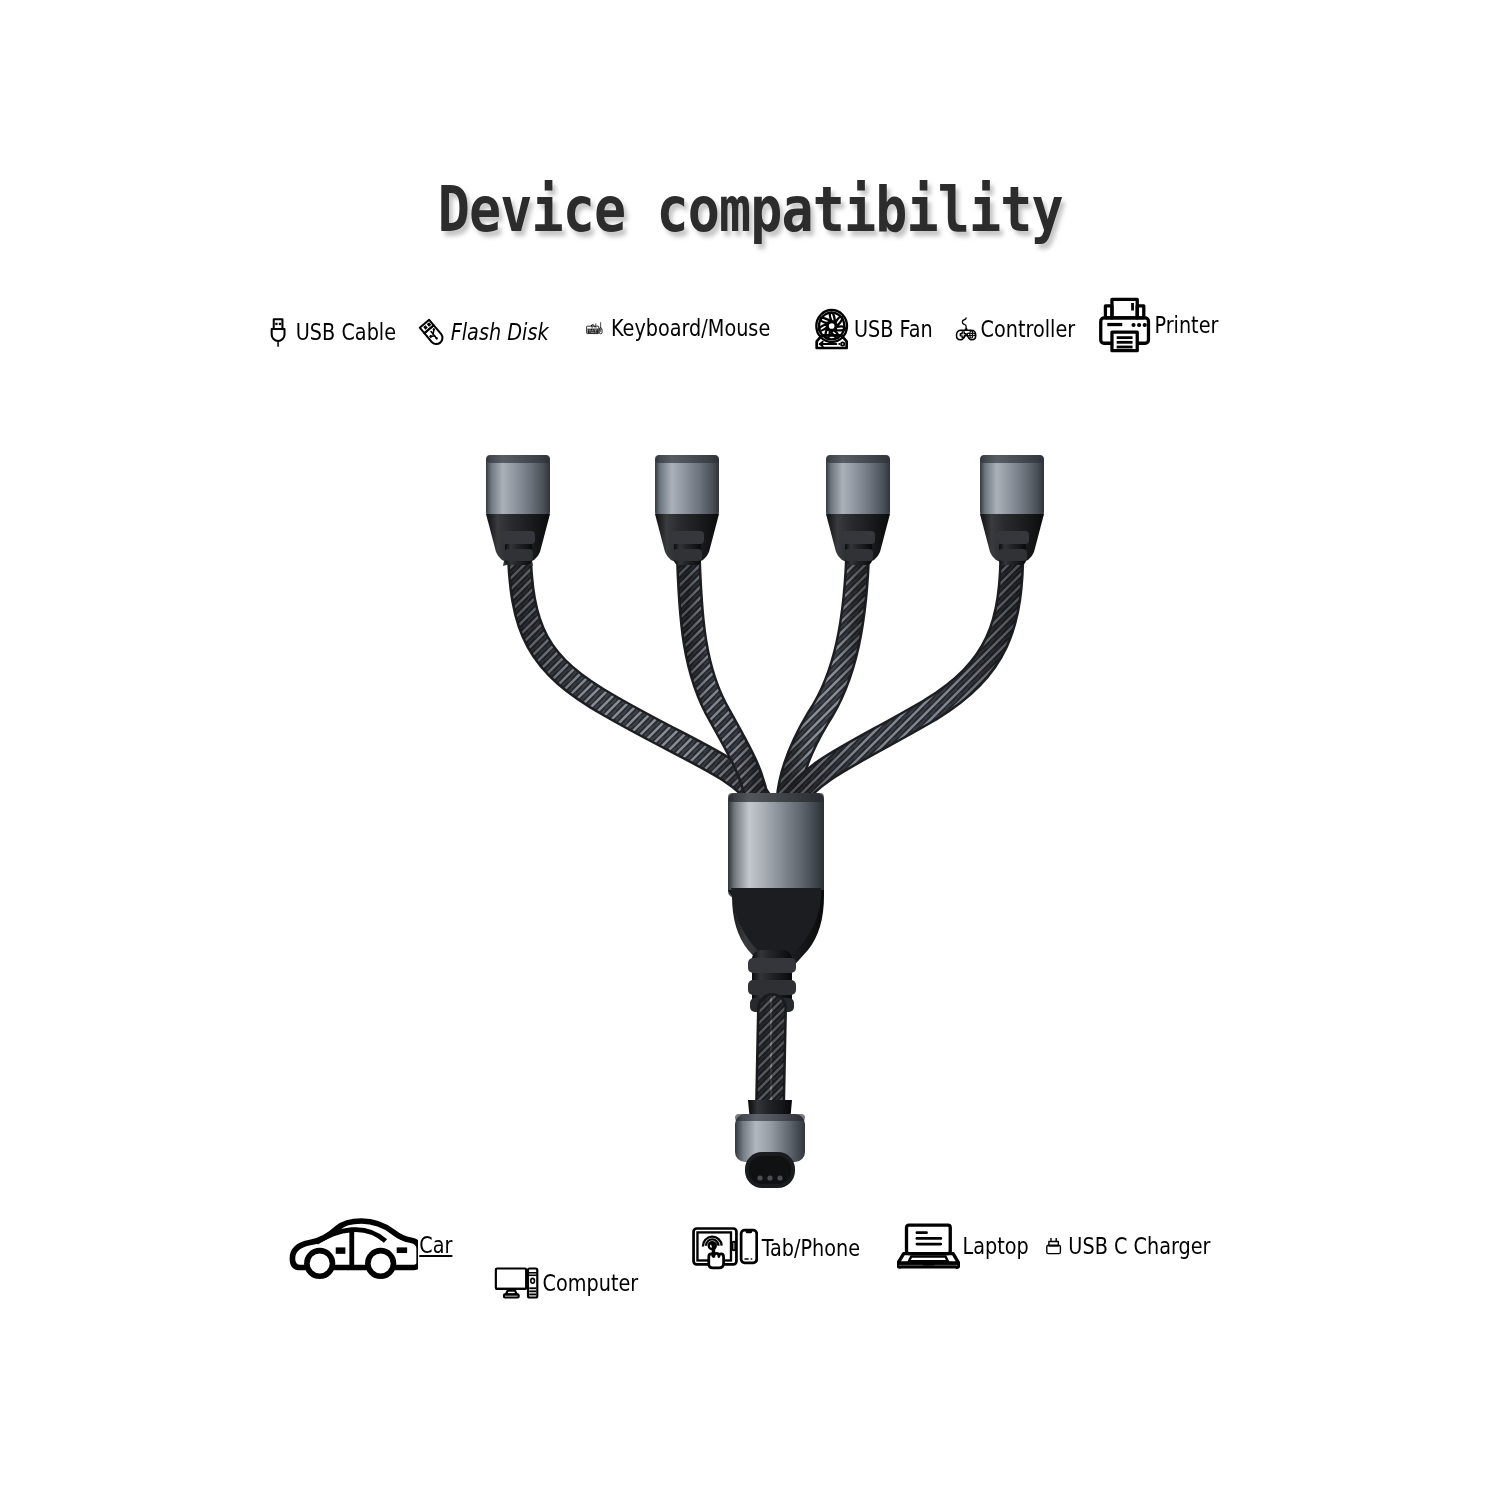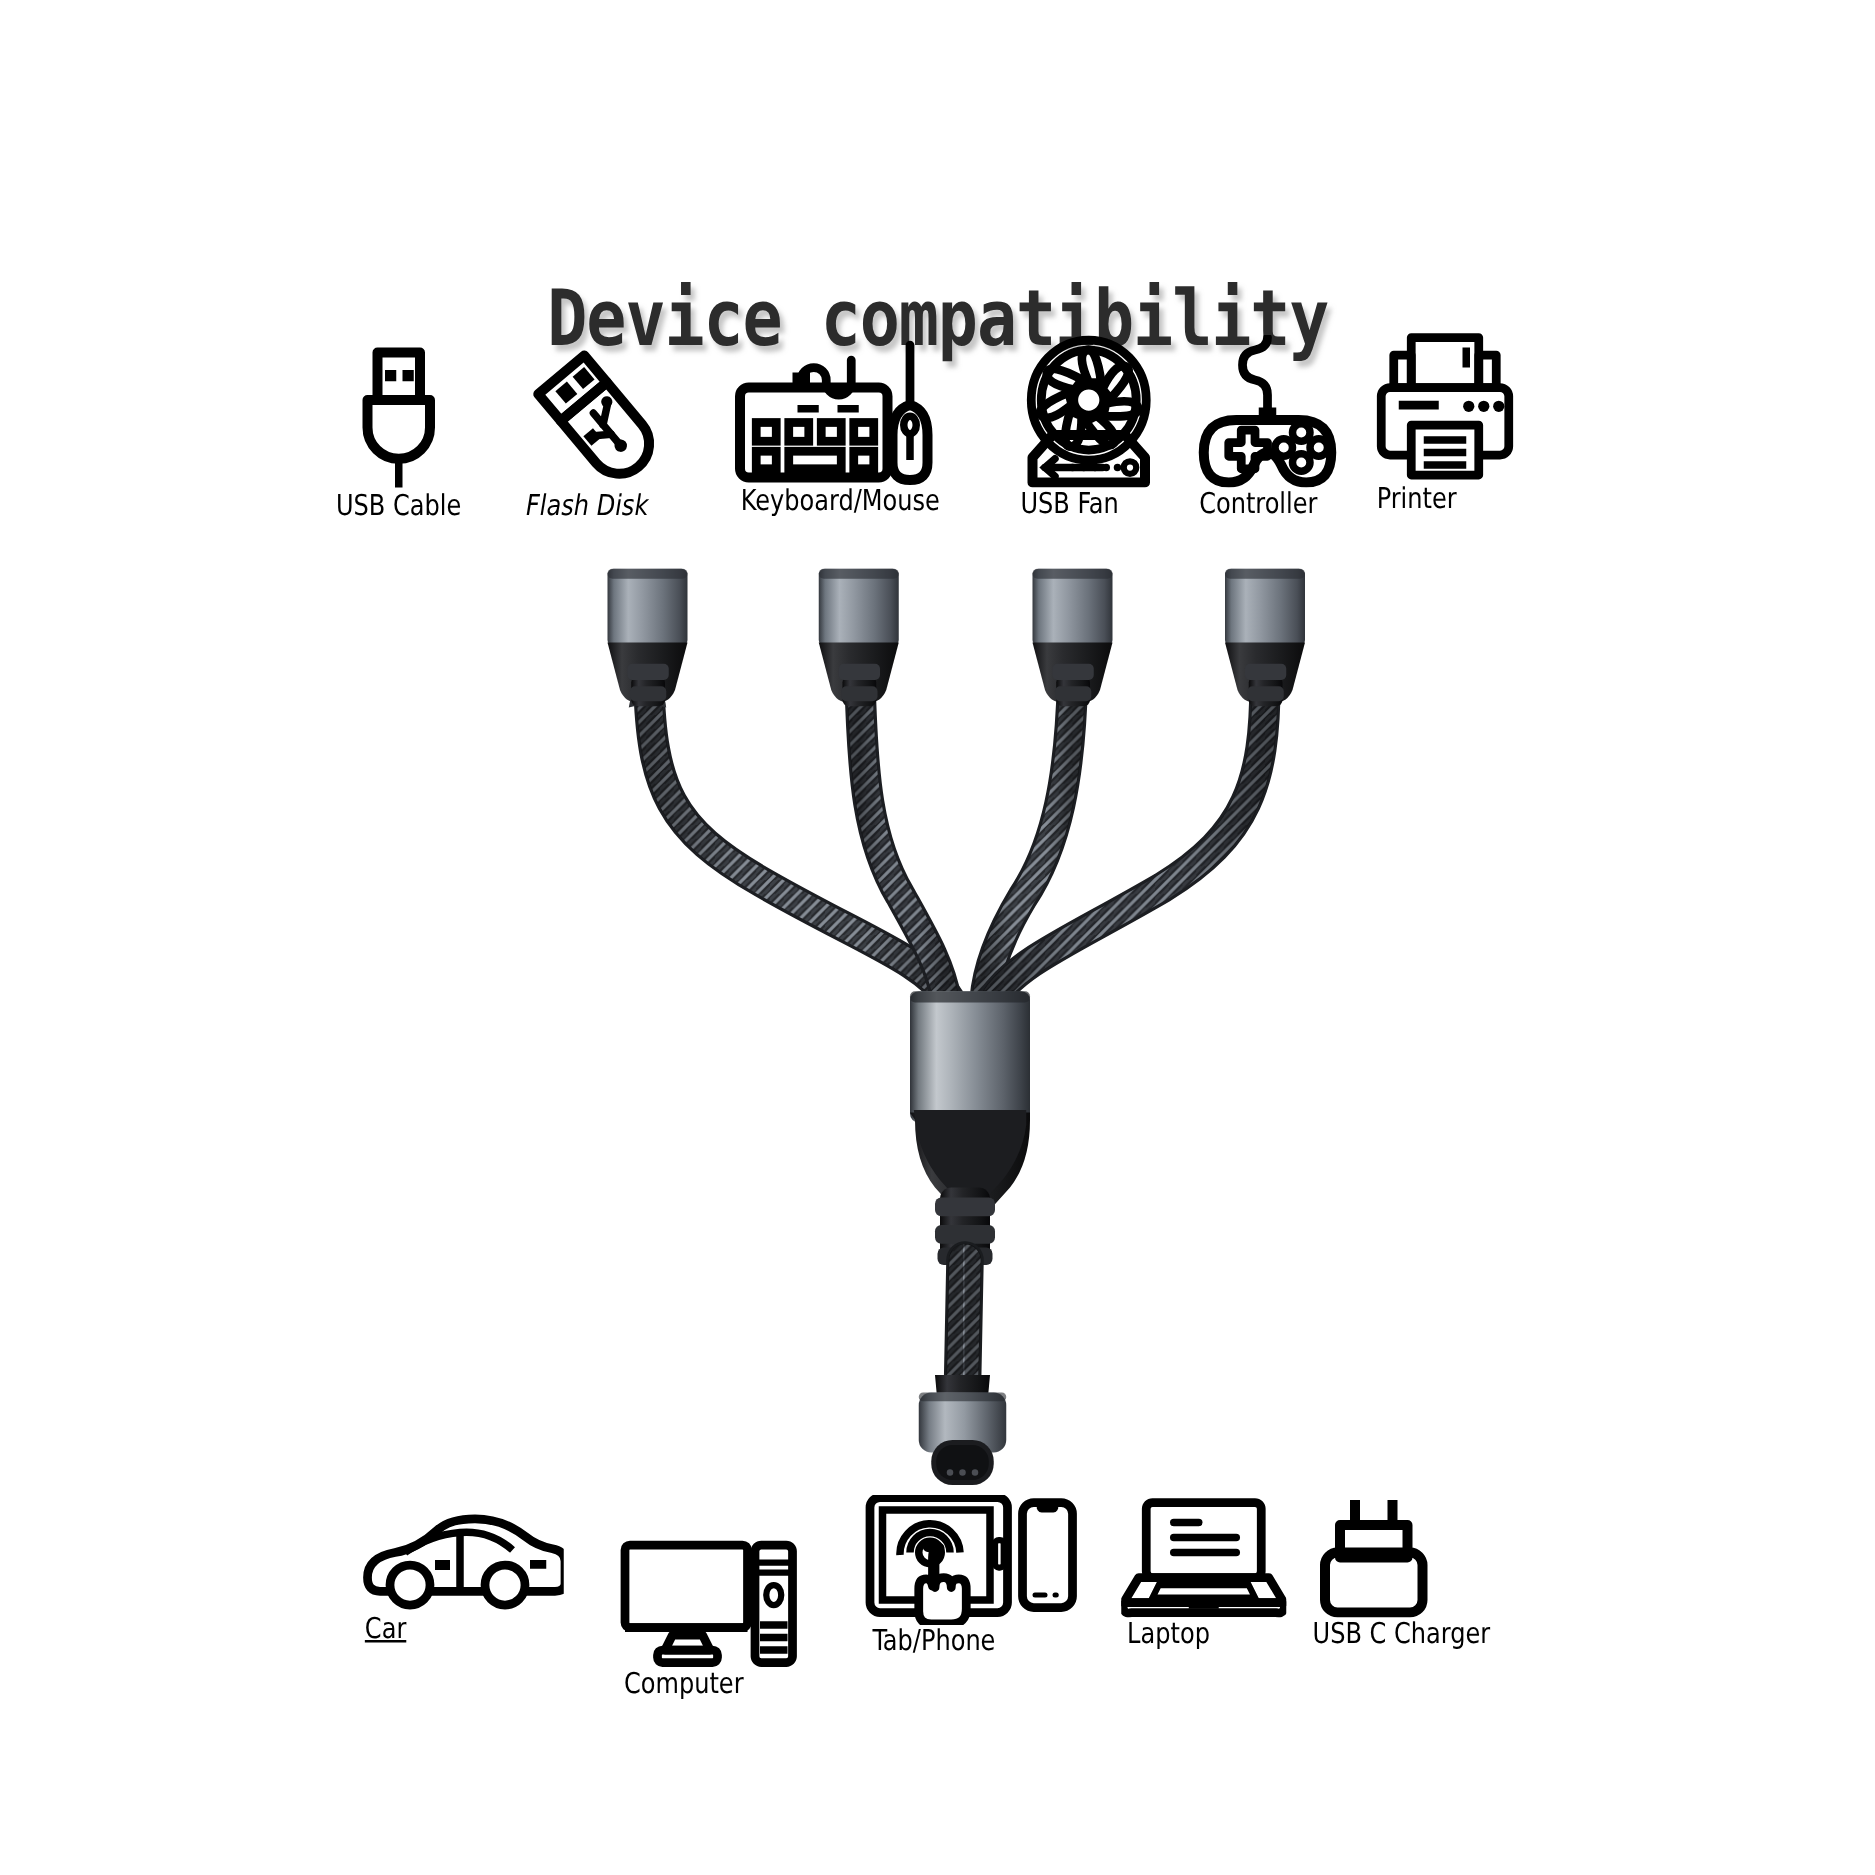--- a/index.html
+++ b/index.html
@@ -7,42 +7,42 @@
   body {
     font-family:"Liberation Sans", sans-serif;
     position:relative;
     overflow:hidden;
   }
 
   
   #title-wrap {
     position:absolute; left:0; top:176px; width:1500px;
     text-align:center;
-    margin-top:45px;
   }
   #page-title {
     display:inline-block;
     font-family:"DejaVu Sans Mono", monospace;
     font-weight:bold;
     font-size:62px;
     line-height:68px;
     letter-spacing:-1px;
     color:#2c2c2c;
     transform:scaleX(0.86);
     transform-origin:center;
     text-shadow:4px 5px 5px rgba(150,150,150,0.55);
     white-space:nowrap;
   }
 
   
   .icon-row { position:absolute; }
   .icon-cell {
     position:absolute;
     display:flex;
-    flex-direction:column;
+    flex-direction:row;
+    align-items:center;
   }
   .icon-art { display:block; }
   .icon-label {
     font-family:"DejaVu Sans Condensed","Liberation Sans",sans-serif;
     font-size:23px;
     color:#000;
     white-space:nowrap;
     transform:scaleX(0.93);
     font-weight:400;
   }

